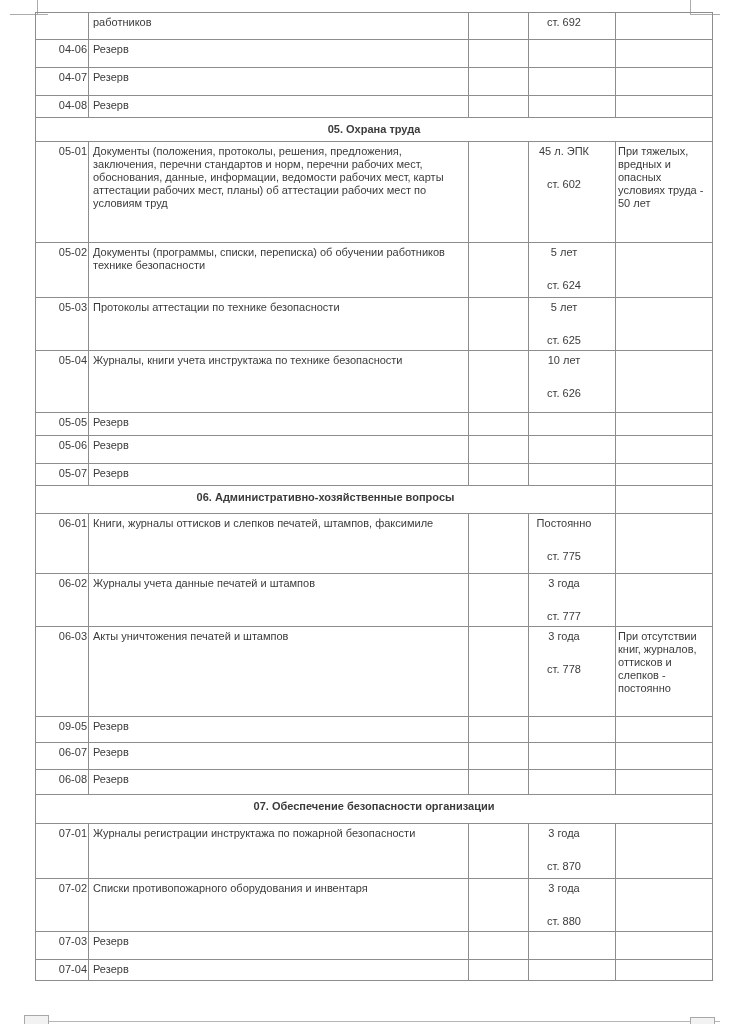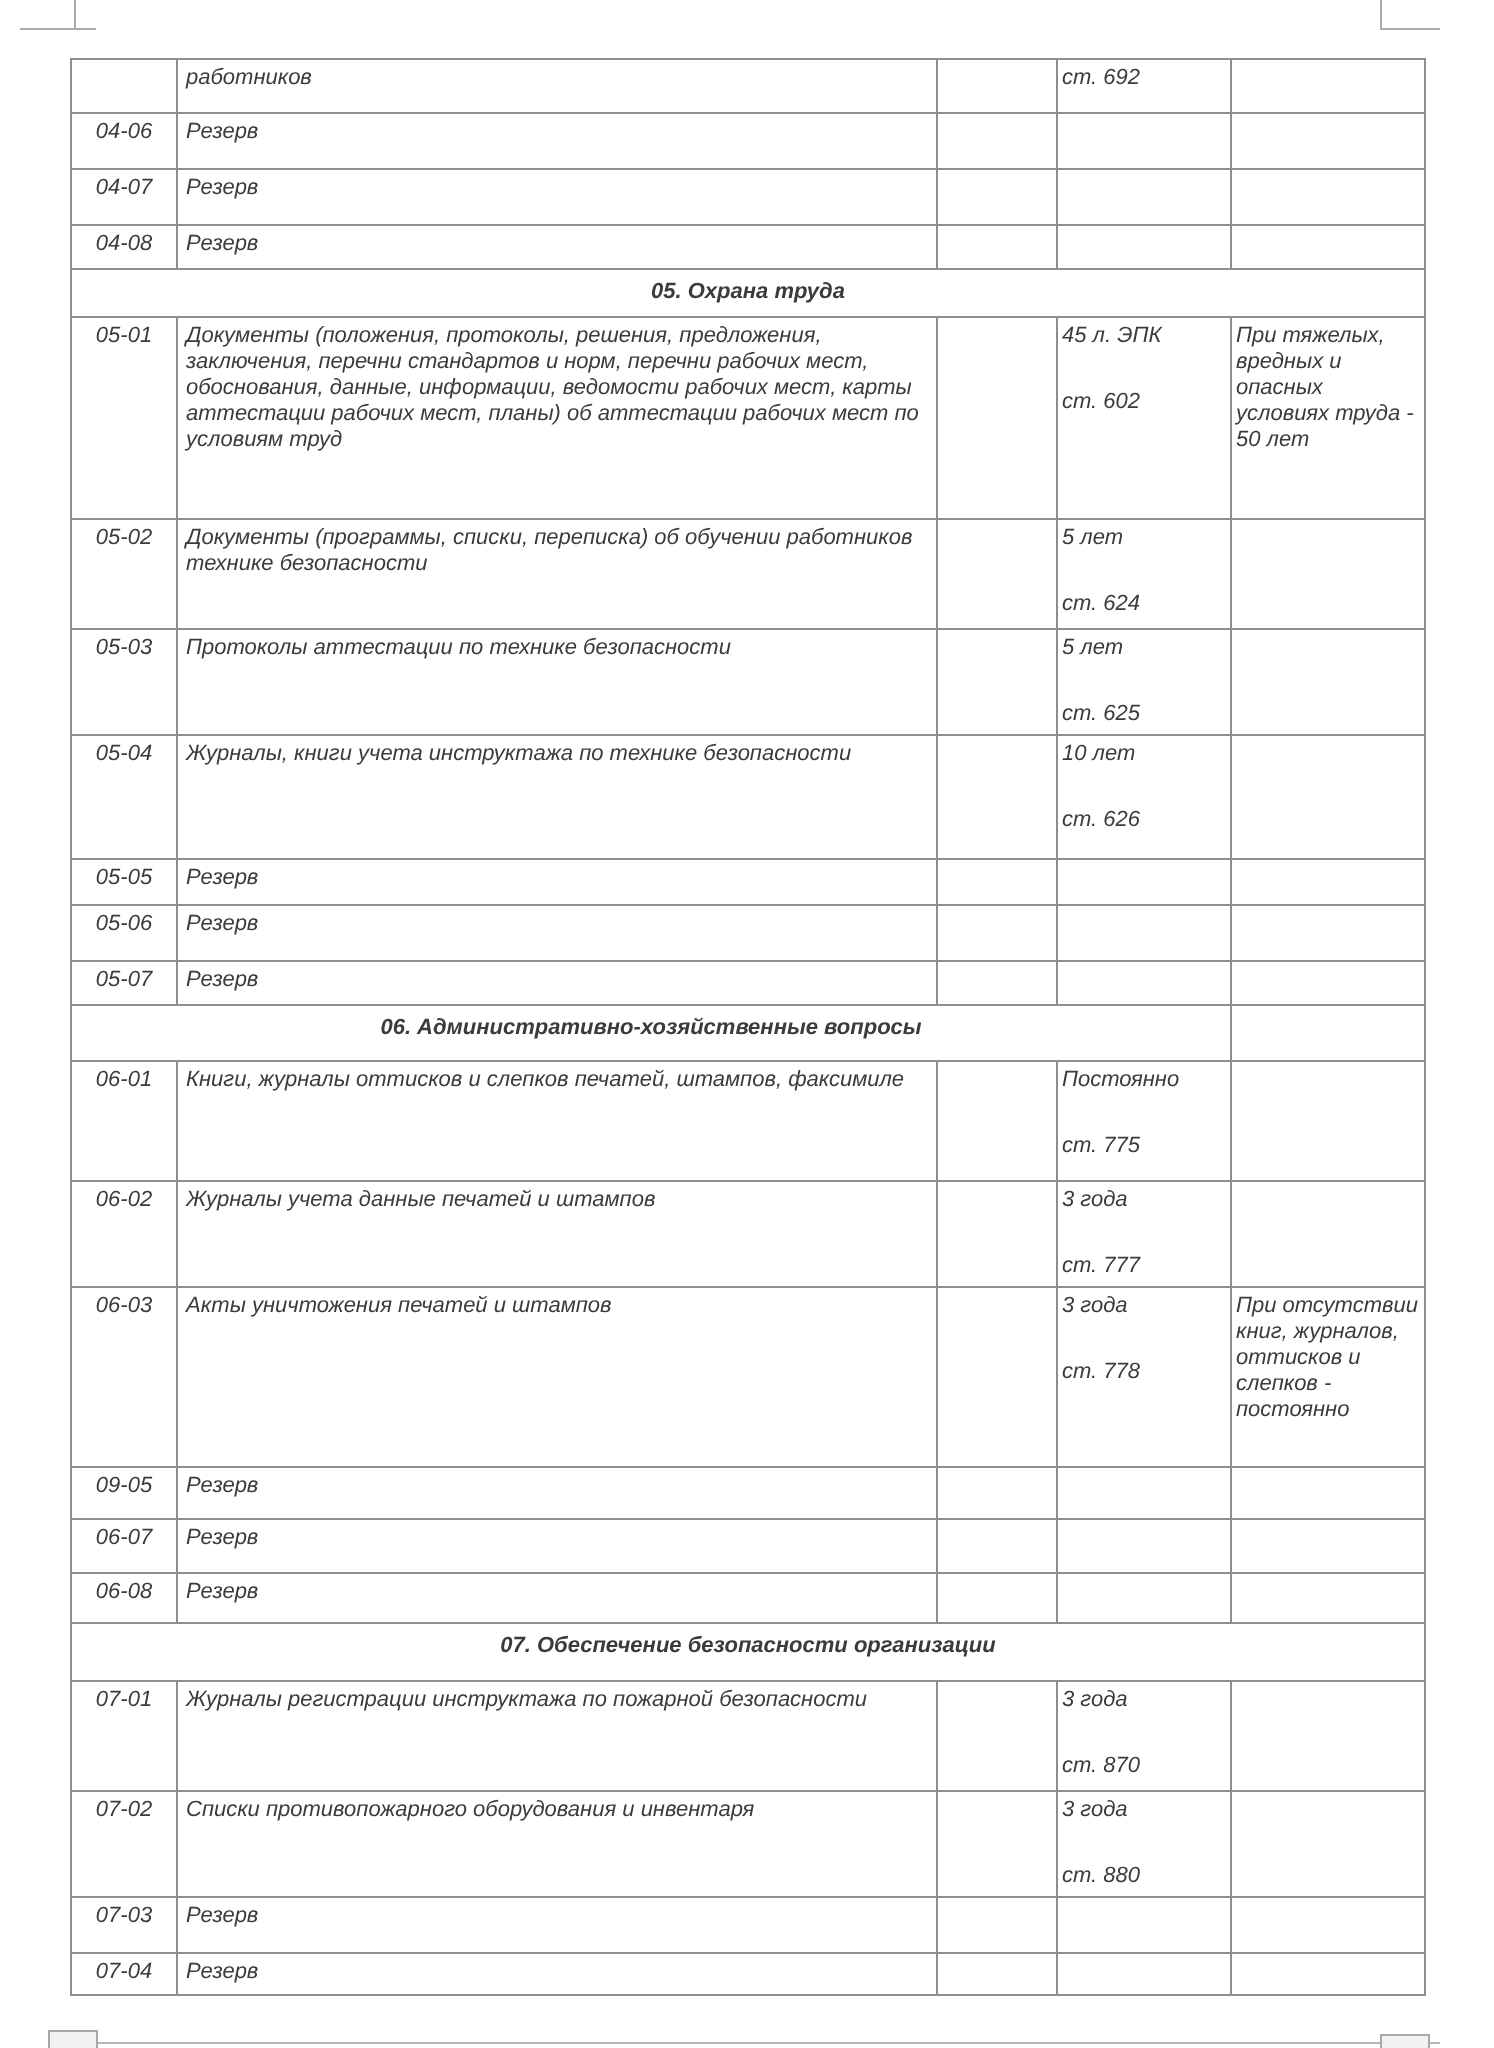--- a/index.html
+++ b/index.html
@@ -15,40 +15,39 @@
     font-family: "Liberation Sans", "DejaVu Sans", sans-serif;
   }
   .page {
     position: absolute;
     inset: 0;
     background: #ffffff;
   }
   table.doc-table {
     position: absolute;
     left: 35px;
-    top: 29px;
+    top: 12px;
     width: 677px;
     border-collapse: collapse;
     table-layout: fixed;
-    font-style: italic;
   }
   td {
     border: 1px solid #8d8d8d;
     vertical-align: top;
     padding: 3px 4px;
     font-size: 11px;
     line-height: 13px;
     color: #3b3b3b;
     overflow: hidden;
     word-wrap: break-word;
   }
-  td.idx    { text-align: center; padding-left: 1px; padding-right: 1px; }
+  td.idx    { text-align: right; padding-left: 1px; padding-right: 1px; }
   td.desc   { text-align: left; }
   td.cnt    { }
-  td.ret    { padding-left: 2px; padding-right: 18px; }
+  td.ret    { text-align: center; padding-left: 2px; padding-right: 18px; }
   td.note   { padding-left: 2px; padding-right: 2px; }
   td.section-cell {
     text-align: center;
     font-weight: bold;
     padding-top: 5px;
   }
   .ret-article.gapped { margin-top: 20px; }
   
   .mark { position: absolute; background: #ababab; }
   .mark-box {

